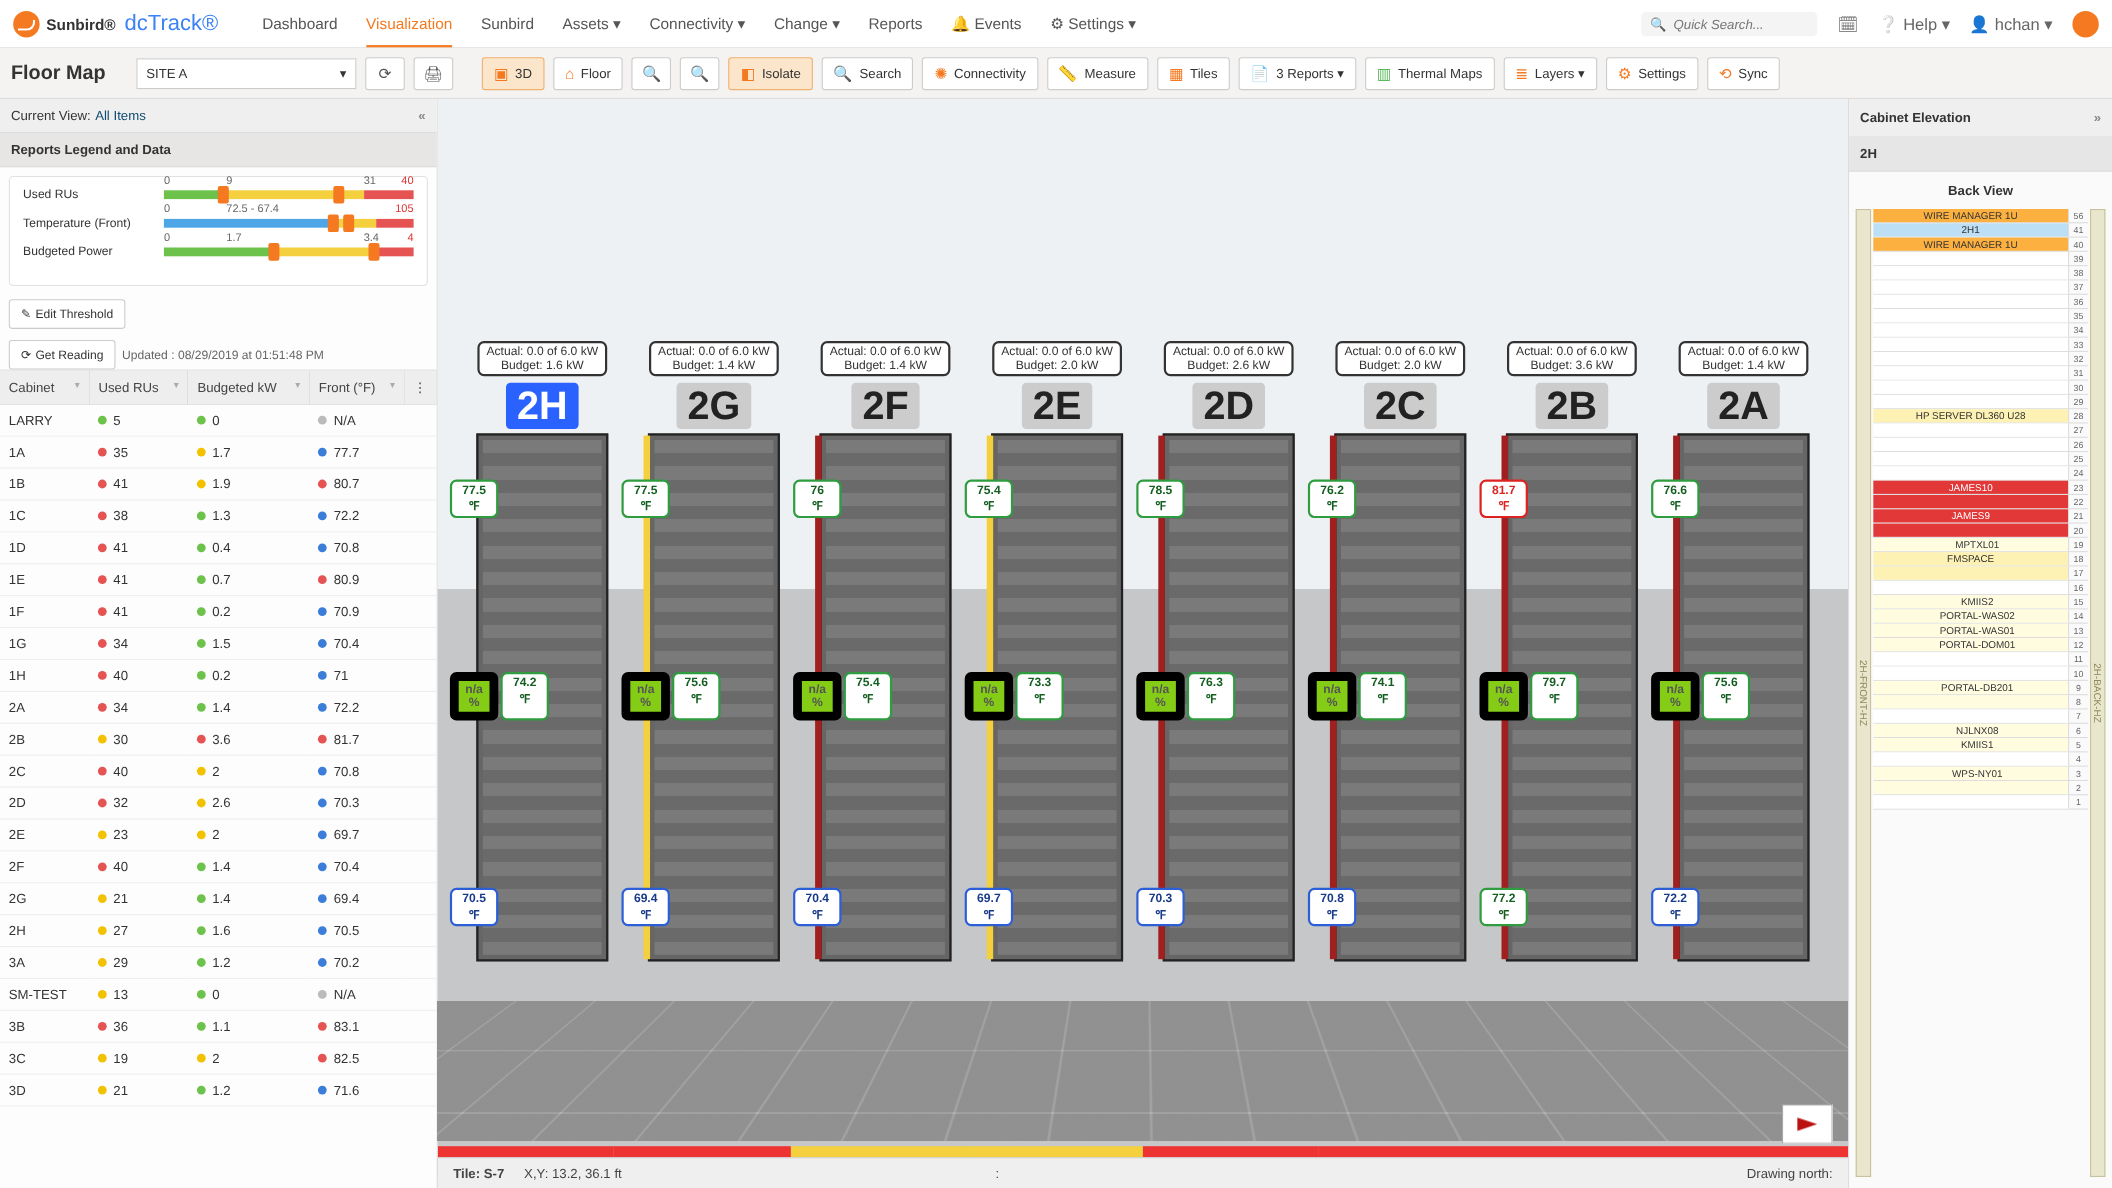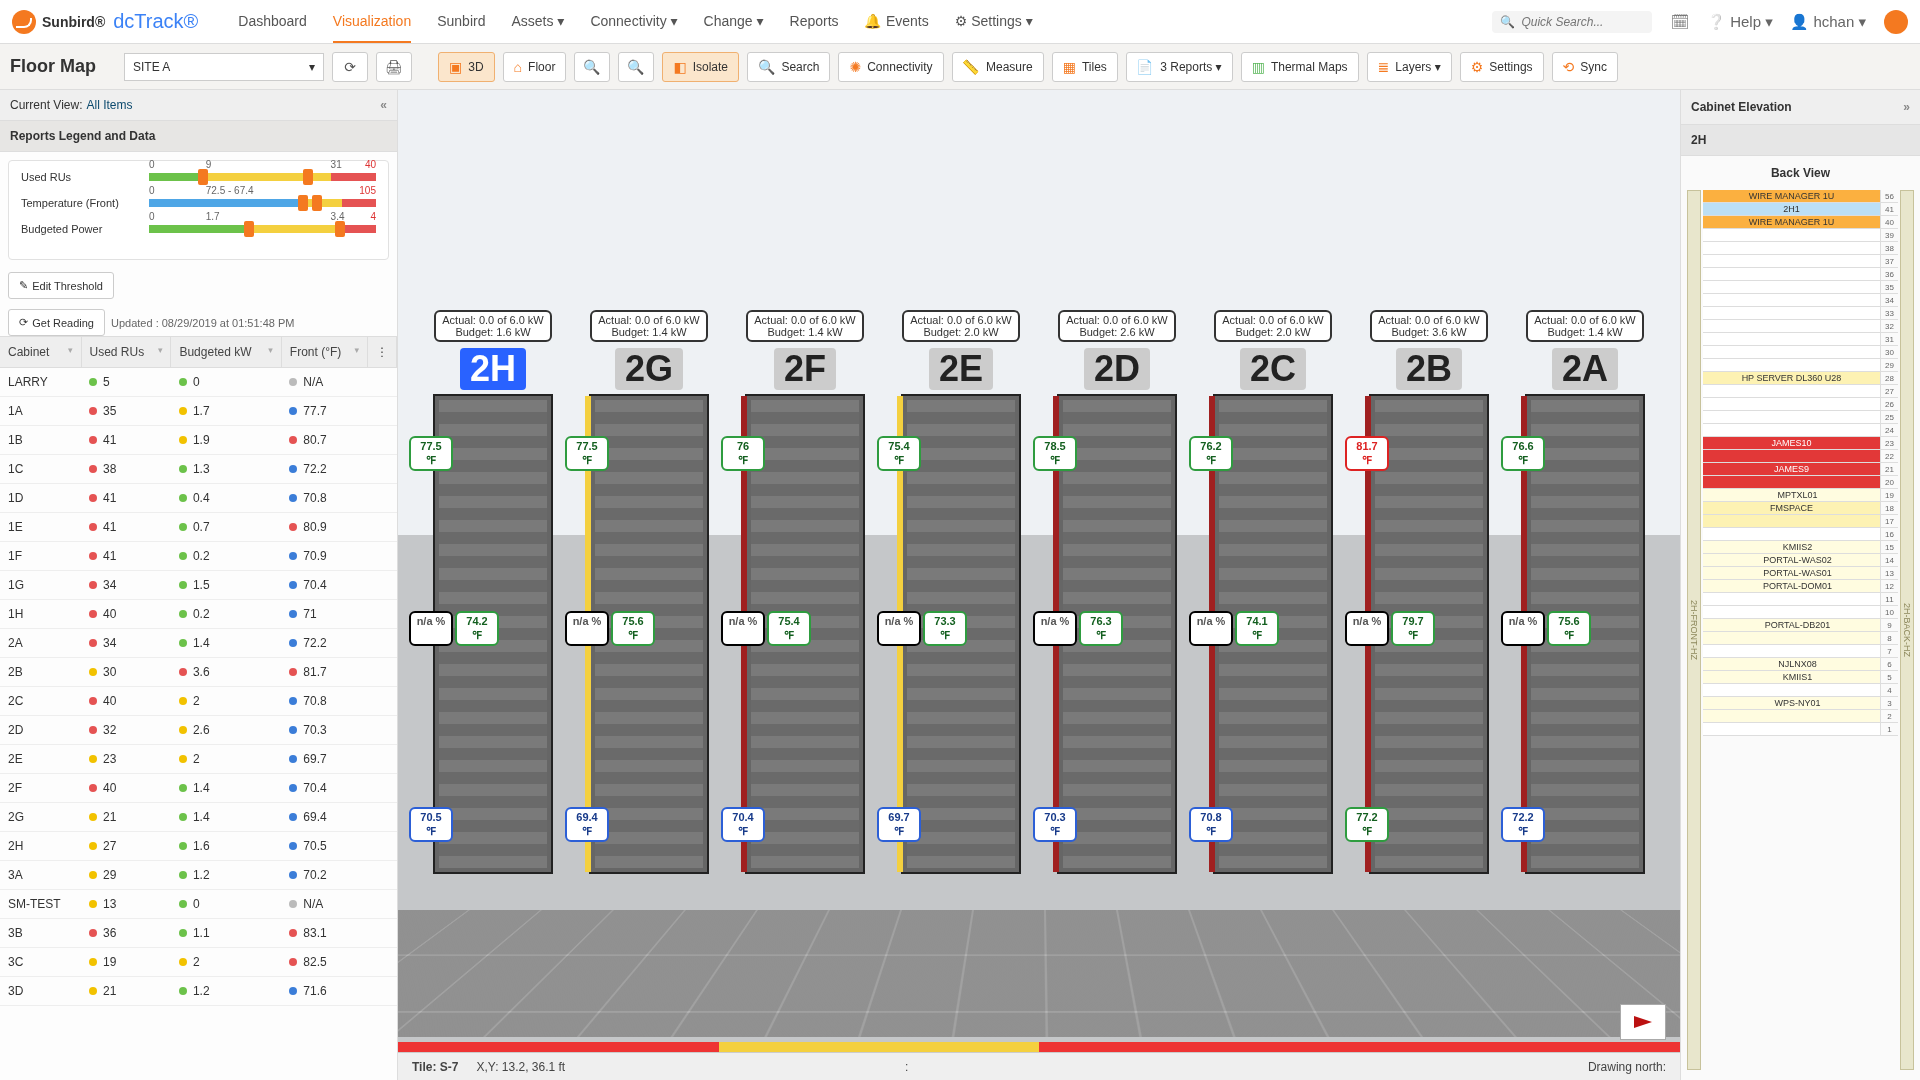--- a/index.html
+++ b/index.html
@@ -72,21 +72,21 @@
 .rack-label.sel { background:#2962ff; color:#fff;}
 .rack-body { width: 120px; height: 480px; background:#666; border:2px solid #222; position:relative; display:flex; flex-direction:column;}
 .rack-back { position:absolute; inset:4px; background: repeating-linear-gradient(#7a7a7a 0 12px, #6a6a6a 12px 24px);}
 .rack-body.y::before { content:''; position:absolute; left:-6px; top:0; bottom:0; width:6px; background:#f4d03f;}
 .rack-body.r::before { content:''; position:absolute; left:-6px; top:0; bottom:0; width:6px; background:#a02020;}
 .badge-col { position:absolute; left:-26px; top:0; bottom:0; display:flex; flex-direction:column; justify-content:space-between; padding: 40px 0 30px;}
 .tbadge { width:44px; padding:2px; text-align:center; font-size:11px; font-weight:bold; border-radius:6px; background:#fff;}
 .tb-green { border:2px solid #2e9c3f; color:#135f1f;}
 .tb-blue { border:2px solid #2c5fd6; color:#173a8a;}
 .tb-red { border:2px solid #d22; color:#d22;}
-.tb-na { border:2px solid #000000; color:#555; background:#ffffff;}
+.tb-na { border:8px solid #000000; color:#555; background:#84cc16;}
 .midrow { position:absolute; left:-26px; top: 215px; display:flex; gap:2px;}
 .floor { position:absolute; left:0; right:0; bottom:0; height:170px; background: repeating-linear-gradient(90deg,#c0c0c0 0 70px,#d6d6d6 70px 72px), repeating-linear-gradient(#c0c0c0 0 70px,#d6d6d6 70px 72px); background-blend-mode: multiply; transform: perspective(600px) rotateX(55deg); transform-origin: top;}
 .floor-colorband { position:absolute; bottom:10px; left:0; right:0; height:28px; display:flex;}
 .fb { flex:1;}
 .fb.r{background:#e33;} .fb.y{background:#f4d03f;}
 .status-bar { position:absolute; bottom:0; left:0; right:0; height:28px; background:#efefef; border-top:1px solid #ccc; display:flex; align-items:center; padding:0 14px; font-size:12px; color:#444;}
 .status-bar .rt { margin-left:auto;}
 .compass { position:absolute; right:14px; bottom:40px; width:46px; height:36px; background:#fff; border:1px solid #aaa; display:flex; align-items:center; justify-content:center;}
 .compass::after { content:''; width:0; height:0; border-left:18px solid #b11; border-top:6px solid transparent; border-bottom:6px solid transparent;}
 

